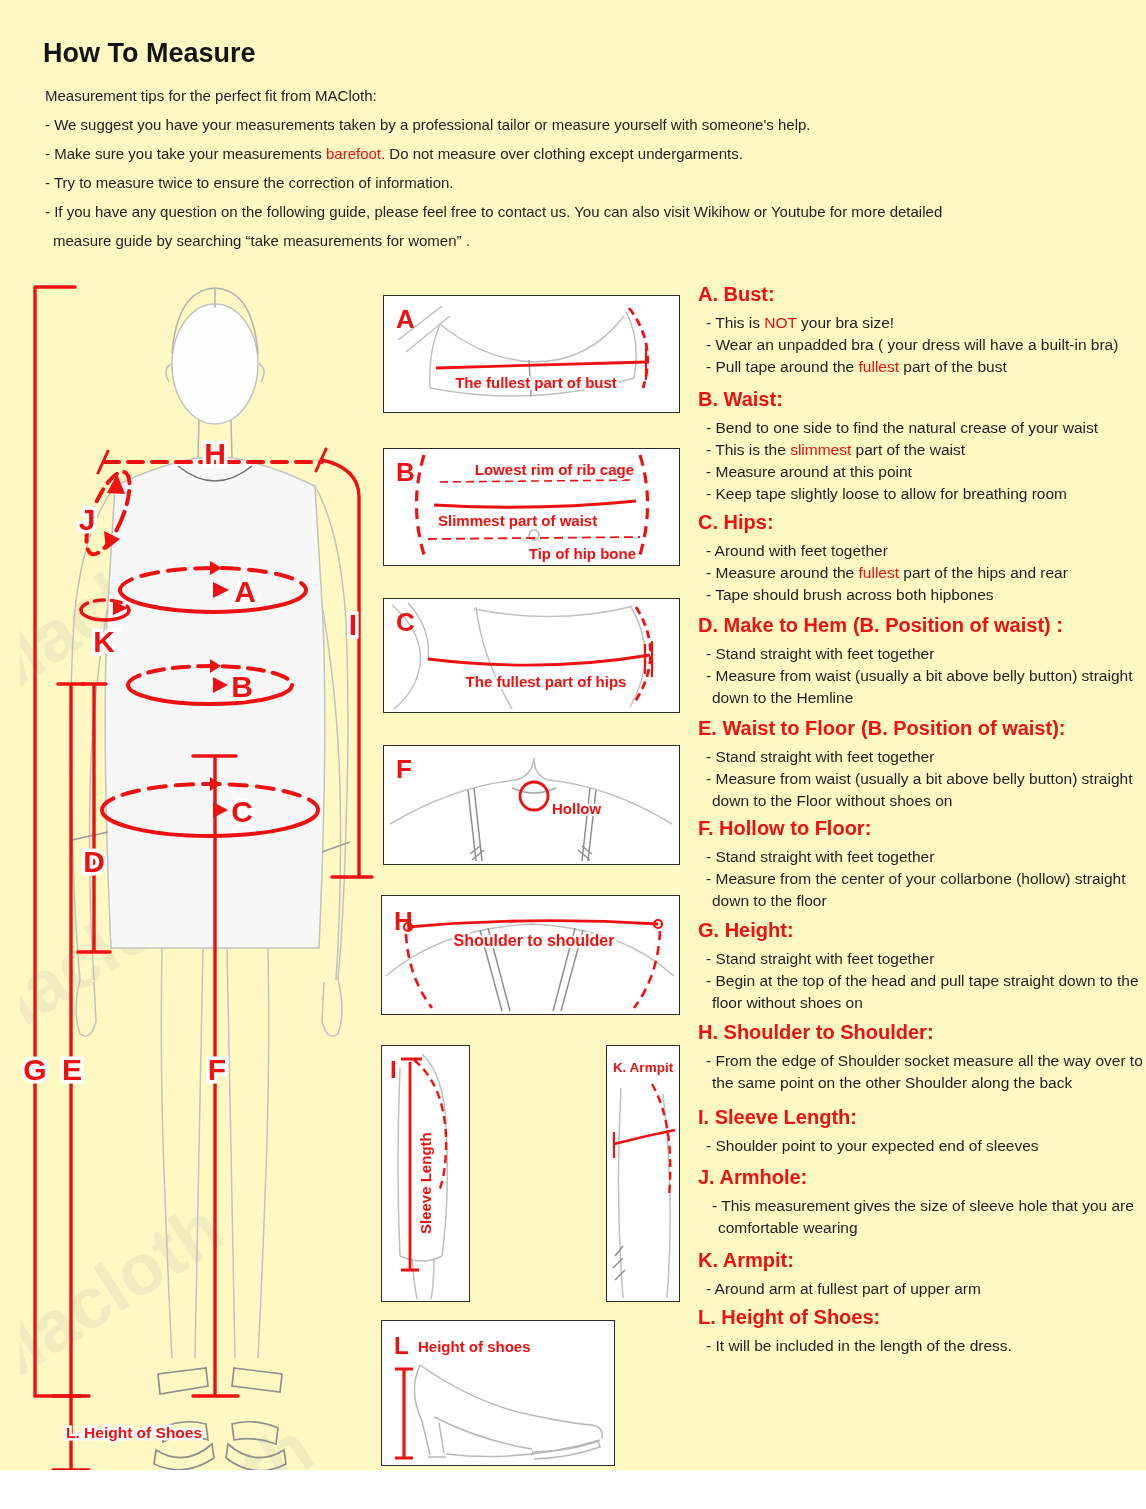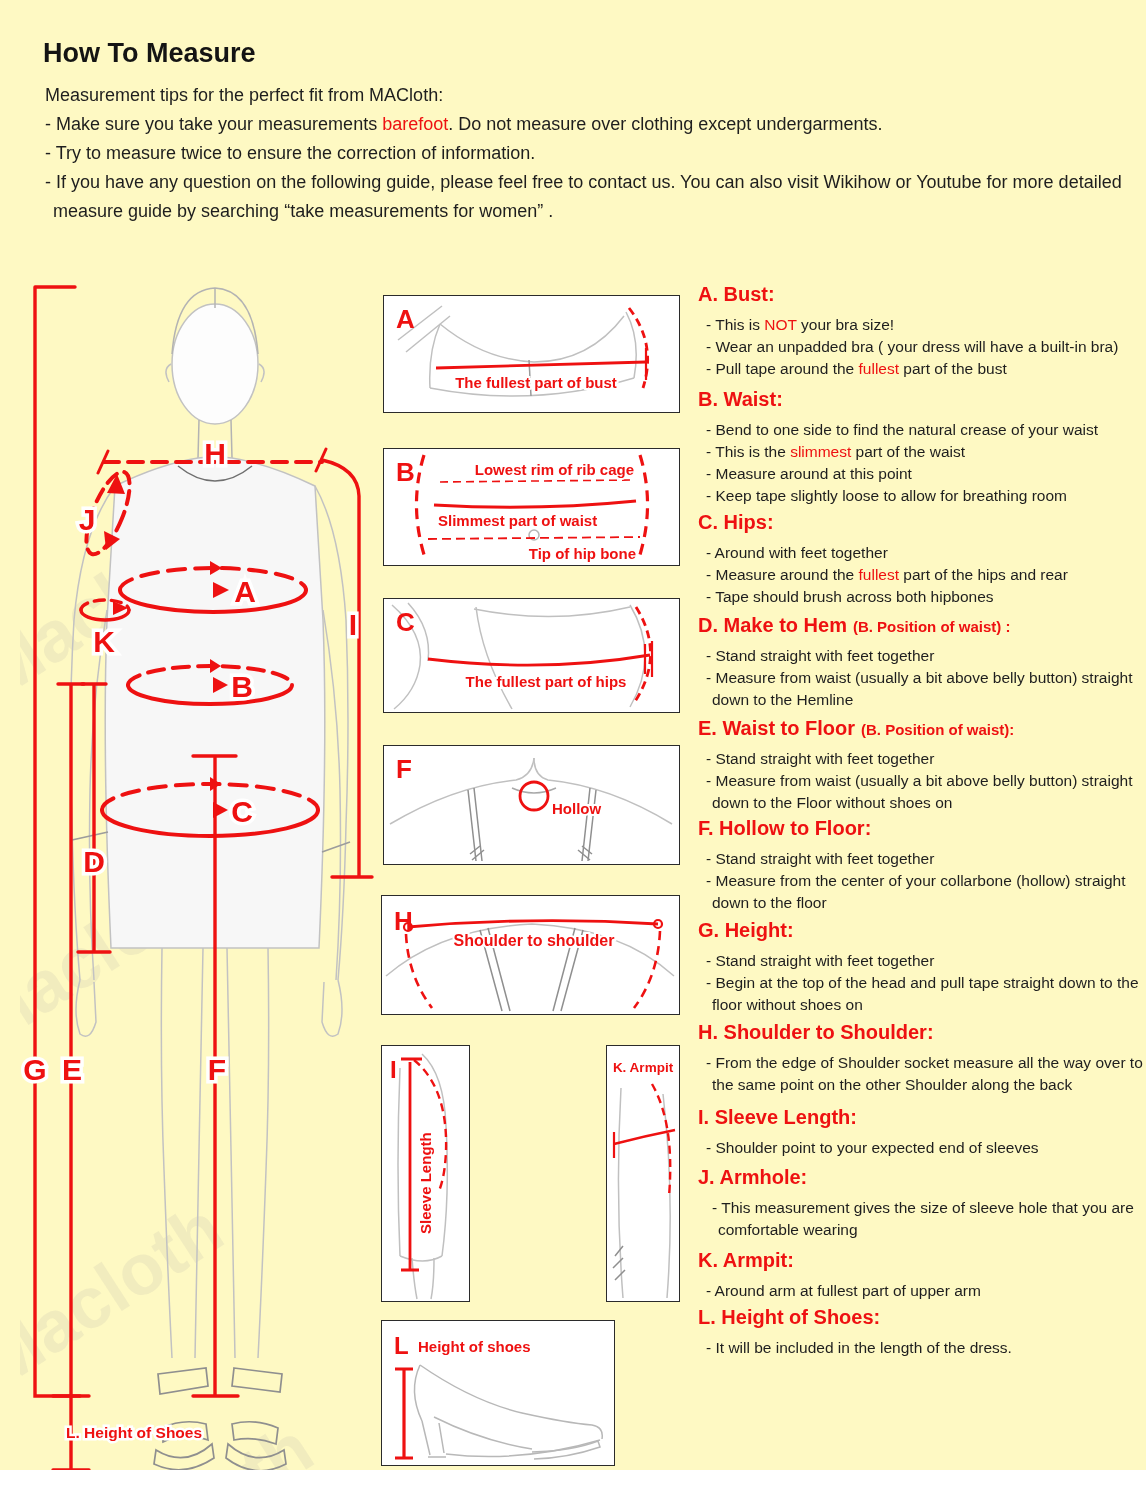--- a/index.html
+++ b/index.html
@@ -1,48 +1,49 @@
 <!DOCTYPE html>
 <html><head>
 <meta charset="utf-8">
 <style>
   html,body{margin:0;padding:0;background:#fff;}
   .page{position:relative;width:1146px;height:1470px;background:#fef9c3;overflow:hidden;
         font-family:"Liberation Sans",sans-serif;color:#1e1e1e;padding-left:32px;}
   .red{color:#ee1111;}
   .page-title{position:absolute;left:43px;top:38px;font-size:27px;font-weight:600;color:#141414;margin:0;}
-  .intro{position:absolute;left:45px;top:86px;width:1092px;font-size:18px;line-height:19px;}
+  .intro{position:absolute;left:45px;top:86px;width:1092px;font-size:15px;line-height:19px;}
   .intro-line{margin-bottom:10px;white-space:nowrap;}
   .intro-line.cont{padding-left:8px;}
   
   .box{position:absolute;border:1.6px solid #2b2b2b;background:#fff;box-sizing:border-box;}
   .box svg{display:block;}
   svg text{font-family:"Liberation Sans",sans-serif;}
   .cap{font-size:15px;font-weight:bold;fill:#ee1111;paint-order:stroke;stroke:#ffffff;stroke-width:4px;}
   .boxletter{font-size:26px;font-weight:bold;fill:#ee1111;}
   .fig-letter{font-size:30px;font-weight:bold;fill:#ee1111;paint-order:stroke;stroke:#ffffff;stroke-width:7px;}
   .fig-cap{font-size:15.5px;font-weight:bold;fill:#ee1111;paint-order:stroke;stroke:#ffffff;stroke-width:5px;}
   .wm{font-size:72px;font-weight:bold;fill:rgba(160,160,160,0.14);}
   
   .right-col{position:absolute;left:698px;top:281px;width:452px;}
   .section{position:absolute;left:0;width:452px;}
   .sec-head{color:#ee1111;font-weight:bold;font-size:20px;line-height:22px;margin-bottom:7px;}
-  .sec-sub{font-size:15px;margin-left:6px;}
+  .sec-sub{font-size:20px;margin-left:6px;}
   .item{font-size:15.5px;line-height:22px;color:#1e1e1e;padding-left:14px;text-indent:-6px;}
   .note{position:absolute;left:628px;top:1366px;width:482px;font-size:19.5px;line-height:30.5px;color:#111;}
 </style>
 </head>
 <body>
 
 <div class="page">
 
   <h1 class="page-title">How To Measure</h1>
 
   <div class="intro">
     <div class="intro-line">Measurement tips for the perfect fit from MACloth:</div>
+    <div class="intro-line"><span>- We suggest you have your measurements taken by a professional tailor or measure yourself with someone's help.</span><span class="red"></span><span></span></div>
     <div class="intro-line"><span>- Make sure you take your measurements </span><span class="red">barefoot</span><span>. Do not measure over clothing except undergarments.</span></div>
     <div class="intro-line"><span>- Try to measure twice to ensure the correction of information.</span><span class="red"></span><span></span></div>
     <div class="intro-line"><span>- If you have any question on the following guide, please feel free to contact us. You can also visit Wikihow or Youtube for more detailed</span><span class="red"></span><span></span></div>
     <div class="intro-line cont"><span>measure guide by searching  “take measurements for women” .</span></div>
   </div>
 
   <svg style="position:absolute;left:20px;top:280px;" width="355" height="1230" viewBox="0 0 355 1230">
     <g>
       <text class="wm" transform="translate(-20,420) rotate(-33)">Macloth</text>
       <text class="wm" transform="translate(-30,770) rotate(-33)">Macloth</text>

